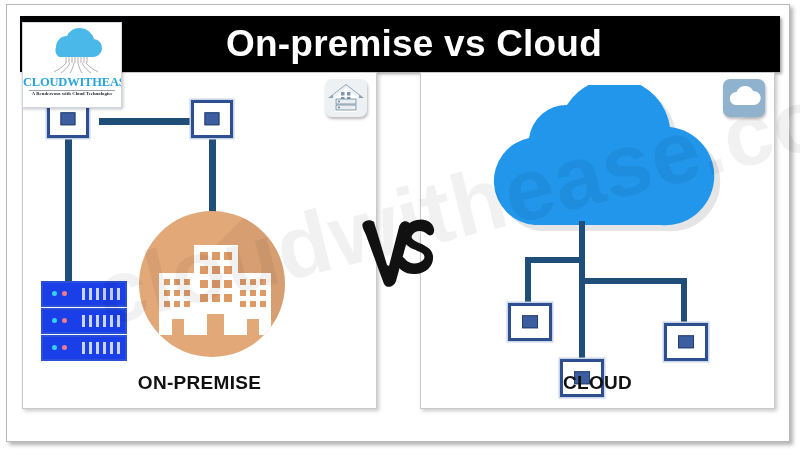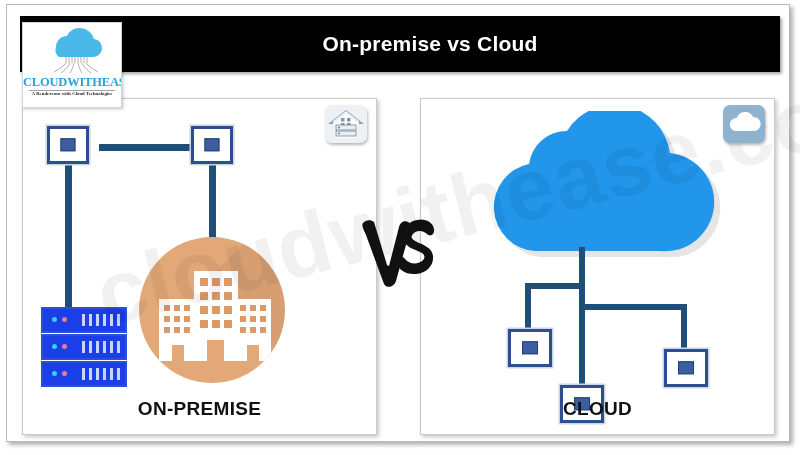--- a/index.html
+++ b/index.html
@@ -37,28 +37,28 @@
     position: absolute;
     left: 20px;
     top: 16px;
     width: 760px;
     height: 56px;
     background: #000000;
     box-shadow: 2px 2px 3px rgba(0,0,0,0.35);
   }
   .header-title {
     position: absolute;
-    left: 16px;
+    left: 0;
     top: 0;
     width: 760px;
     height: 56px;
     line-height: 56px;
     text-align: center;
     color: #ffffff;
-    font-size: 21px;
+    font-size: 37px;
     font-weight: bold;
     letter-spacing: 0.2px;
     font-family: "Liberation Sans", sans-serif;
     text-indent: 28px;
   }
 
   
   .logo-box {
     position: absolute;
     left: 22px;
@@ -123,21 +123,21 @@
     font-family: "Liberation Sans", sans-serif;
     letter-spacing: 1px;
     white-space: nowrap;
     pointer-events: none;
     z-index: 4;
   }
 
   
   .panel {
     position: absolute;
-    top: 98px;
+    top: 72px;
     width: 355px;
     height: 337px;
     background: #ffffff;
     border: 1px solid #c9c9c9;
     box-shadow: 2px 2px 4px rgba(0,0,0,0.22);
     box-sizing: border-box;
     overflow: hidden;
   }
   .panel-left  { left: 22px; }
   .panel-right { left: 420px; padding-left: 24px; }

